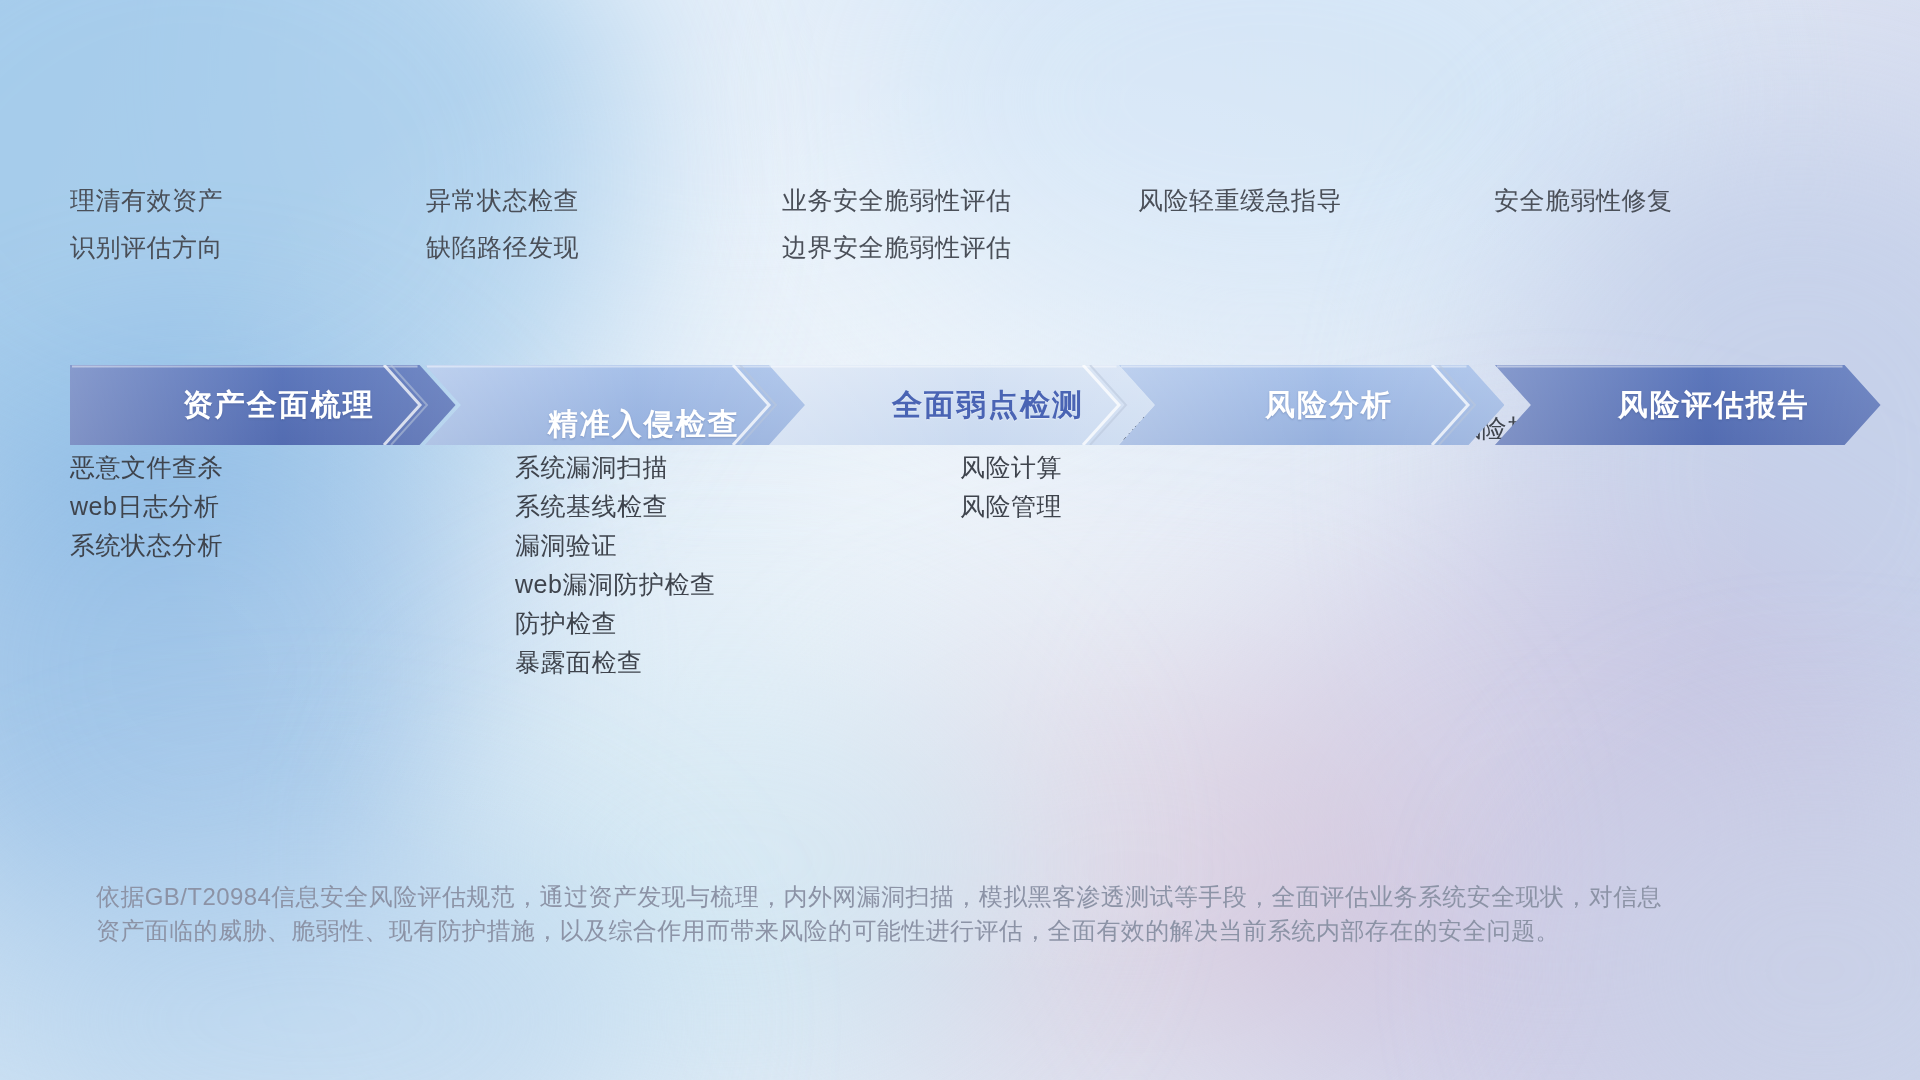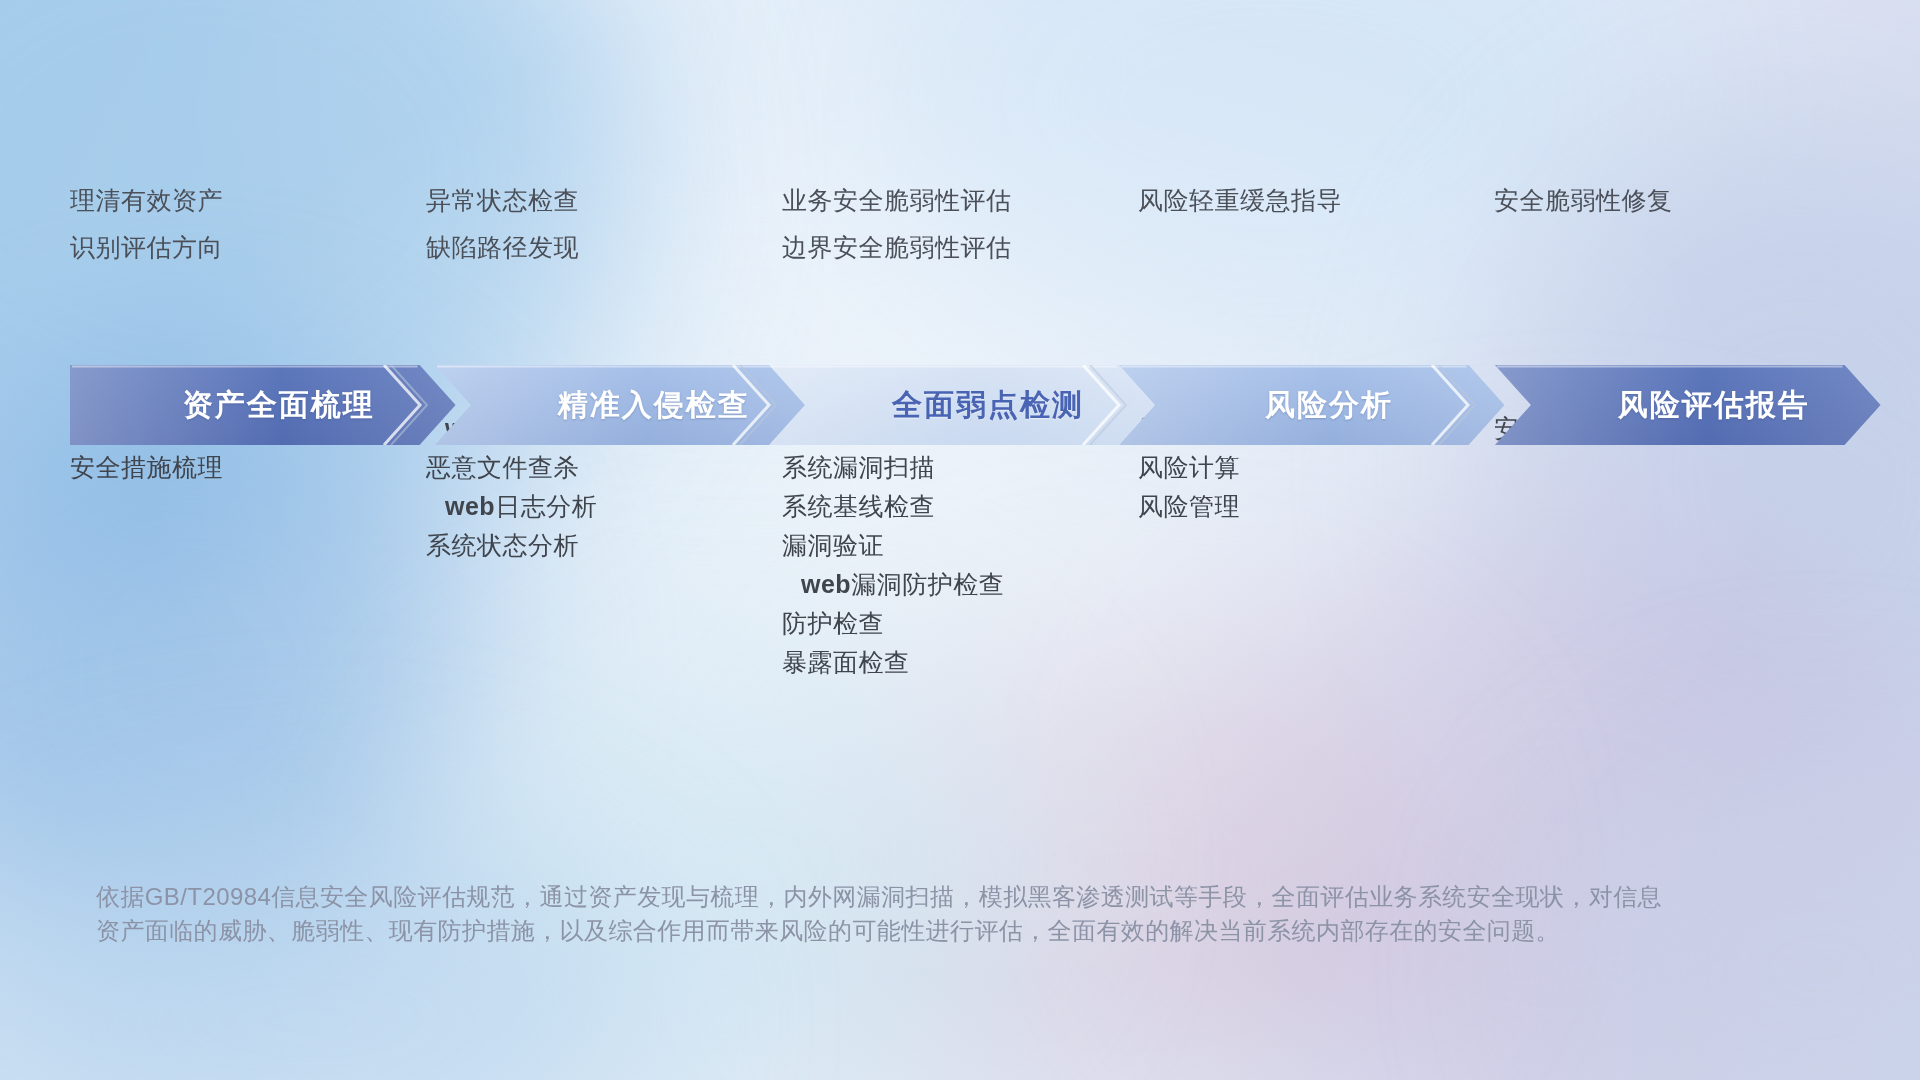--- a/index.html
+++ b/index.html
@@ -42,21 +42,21 @@
     font-size:25px;color:#4a4f58;line-height:1.0;
     margin-bottom:22px;letter-spacing:.5px;font-weight:400;
   }
 
   
   #bottom-row{top:416px;}
   .bot-item{
     font-size:25px;color:#3f444d;line-height:1.0;
     margin-bottom:14px;letter-spacing:.5px;font-weight:400;
   }
-  .bot-item b{font-weight:700;margin-left:19px;}
+  .bot-item b{font-weight:400;}
 
   
   #band{position:absolute;left:70px;top:365px;width:1784px;height:80px;}
   .chev{
     position:absolute;top:0;height:80px;
     display:flex;align-items:center;justify-content:center;
     box-sizing:border-box;
     padding-left:32px;
   }
   .chev .cap{
@@ -130,21 +130,21 @@
               <stop offset="55%" stop-color="#ffffff" stop-opacity="0.05"></stop>
               <stop offset="100%" stop-color="#ffffff" stop-opacity="0.18"></stop>
             </linearGradient>
           </defs>
           <polygon points="0,0 349.6,0 385.6,40 349.6,80 0,80" fill="url(#g0)"></polygon>
           <polygon points="0,0 349.6,0 385.6,40 349.6,80 0,80" fill="url(#g0h)"></polygon>
           <polyline points="2,1.5 347.6,1.5" fill="none" stroke="#ffffff" stroke-opacity="0.45" stroke-width="2"></polyline>
         </svg>
         <div class="cap lbl-white">资产全面梳理</div>
       </div>
-      <div class="chev" style="left: 365px; width: 385.6px;">
+      <div class="chev" style="left: 355px; width: 385.6px; align-items: flex-end;">
         <svg class="shape" viewBox="0 0 385.6 80" preserveAspectRatio="none">
           <defs>
             <linearGradient id="g1" x1="0" y1="0" x2="0" y2="1">
               <stop offset="0%" stop-color="#a2bde8"></stop>
               <stop offset="100%" stop-color="#8fabdb"></stop>
             </linearGradient>
             <linearGradient id="g1h" x1="0" y1="0" x2="1" y2="0">
               <stop offset="0%" stop-color="#ffffff" stop-opacity="0.30"></stop>
               <stop offset="55%" stop-color="#ffffff" stop-opacity="0.05"></stop>
               <stop offset="100%" stop-color="#ffffff" stop-opacity="0.18"></stop>
@@ -225,24 +225,20 @@
         <polyline points="7,0 43,40 7,80" fill="none" stroke="#ffffff" stroke-opacity="0.75" stroke-width="3"></polyline>
         <polyline points="14,0 50,40 14,80" fill="none" stroke="#b9c6da" stroke-opacity="0.55" stroke-width="2"></polyline>
       </svg>
       <svg viewBox="0 0 86 80" preserveAspectRatio="none" style="position: absolute; left: 1355.4px; top: 0px; width: 86px; height: 80px; z-index: 4;">
         <polyline points="7,0 43,40 7,80" fill="none" stroke="#ffffff" stroke-opacity="0.75" stroke-width="3"></polyline>
         <polyline points="14,0 50,40 14,80" fill="none" stroke="#b9c6da" stroke-opacity="0.55" stroke-width="2"></polyline>
       </svg>
     </div>
 
   <div class="col-grid" id="bottom-row">
-      <div class="col">
-        <div class="bot-item">业务系统梳理</div>
-        <div class="bot-item">安全措施梳理</div>
-      </div>
       <div class="col">
         <div class="bot-item"><b>webshell</b>检查</div>
         <div class="bot-item">恶意文件查杀</div>
         <div class="bot-item"><b>web</b>日志分析</div>
         <div class="bot-item">系统状态分析</div>
       </div>
       <div class="col">
         <div class="bot-item"><b>web</b>安全扫描</div>
         <div class="bot-item">系统漏洞扫描</div>
         <div class="bot-item">系统基线检查</div>

